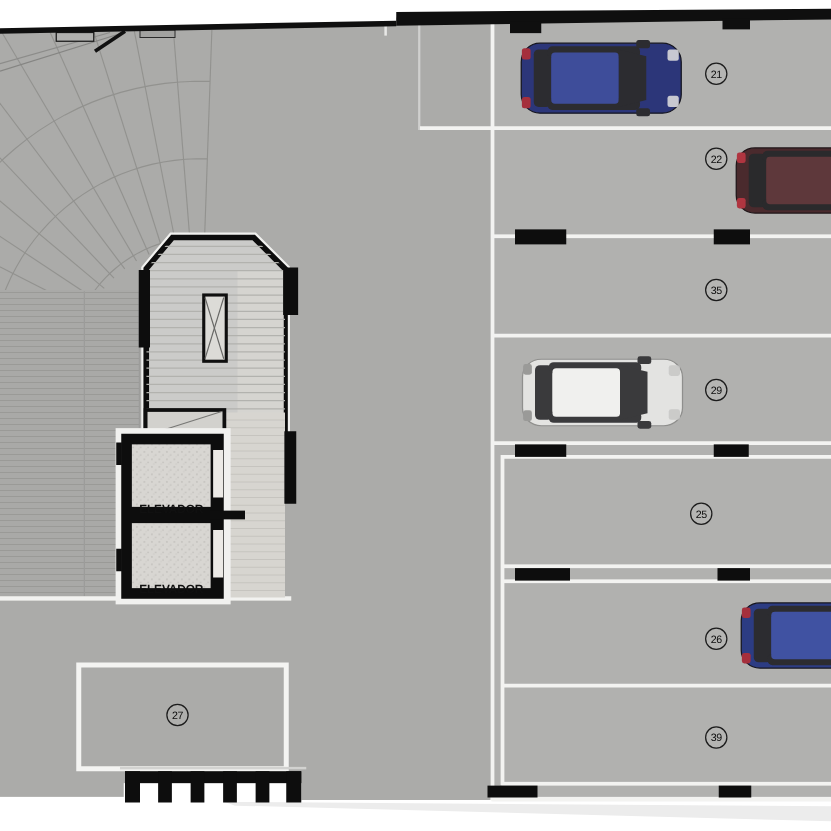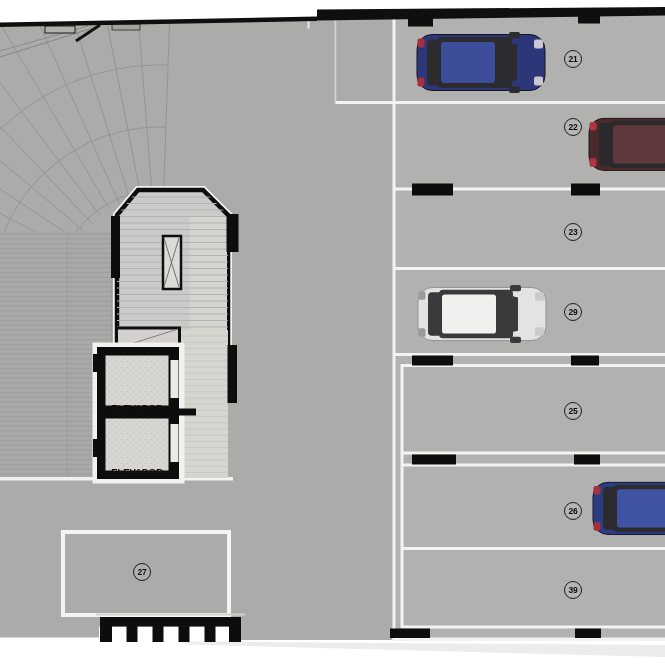--- a/index.html
+++ b/index.html
@@ -4,21 +4,21 @@
 <style>
   html,body { margin:0; padding:0; background:#ffffff; }
   .stage {
     position:relative; width:665px; height:665px; background:#ffffff;
     overflow:hidden; font-family:"Liberation Sans", sans-serif;
   }
   .plan-svg { position:absolute; left:0; top:0; width:665px; height:665px; display:block; }
   .badge {
     position:absolute; width:16px; height:16px; border:1.6px solid #1c1c1c;
     border-radius:50%; color:#0d0d0d; background:rgba(215,215,213,0.10);
-    font-size:8.5px; font-weight:bold; letter-spacing:-0.3px;
+    font-size:8.5px; font-weight:normal; letter-spacing:-0.3px;
     display:flex; align-items:center; justify-content:center;text-align:right;
   }
   .elev-label {
     position:absolute; width:64px; text-align:center; color:#101010;
     font-size:9.5px; font-weight:bold; letter-spacing:-0.1px; line-height:11px;margin-top:28px;
   }
 </style>
 </head>
 <body>
 
@@ -315,23 +315,23 @@
     <rect x="22" y="46" width="74" height="9.5" rx="4" fill="#2c2c30"></rect>
     <rect x="25" y="9.5" width="54" height="41" rx="3" fill="#4052a2"></rect>
     <polygon points="79,7 101,12.5 101,47.5 79,53" fill="#2c2c30"></polygon>
     <rect x="93" y="-0.5" width="11" height="6.5" rx="2" fill="#2c2c30"></rect>
     <rect x="93" y="54" width="11" height="6.5" rx="2" fill="#2c2c30"></rect>
   </g>
 </svg>
 
 <div class="badge" style="left:564px; top:50px;">21</div>
 <div class="badge" style="left:564px; top:118px;">22</div>
-<div class="badge" style="left:564px; top:223px;">23</div>
+<div class="badge" style="left:564px; top:223px;">35</div>
 <div class="badge" style="left:564px; top:303px;">29</div>
-<div class="badge" style="left:564px; top:402px;">25</div>
+<div class="badge" style="left:552px; top:402px;">25</div>
 <div class="badge" style="left:564px; top:502px;">26</div>
 <div class="badge" style="left:133px; top:563px;">27</div>
 <div class="badge" style="left:564px; top:581px;">39</div>
 
 <div class="elev-label" style="left:105px; top:374px;">ELEVADOR</div>
 <div class="elev-label" style="left:105px; top:438px;">ELEVADOR</div>
 
 </div>
 
 </body></html>

